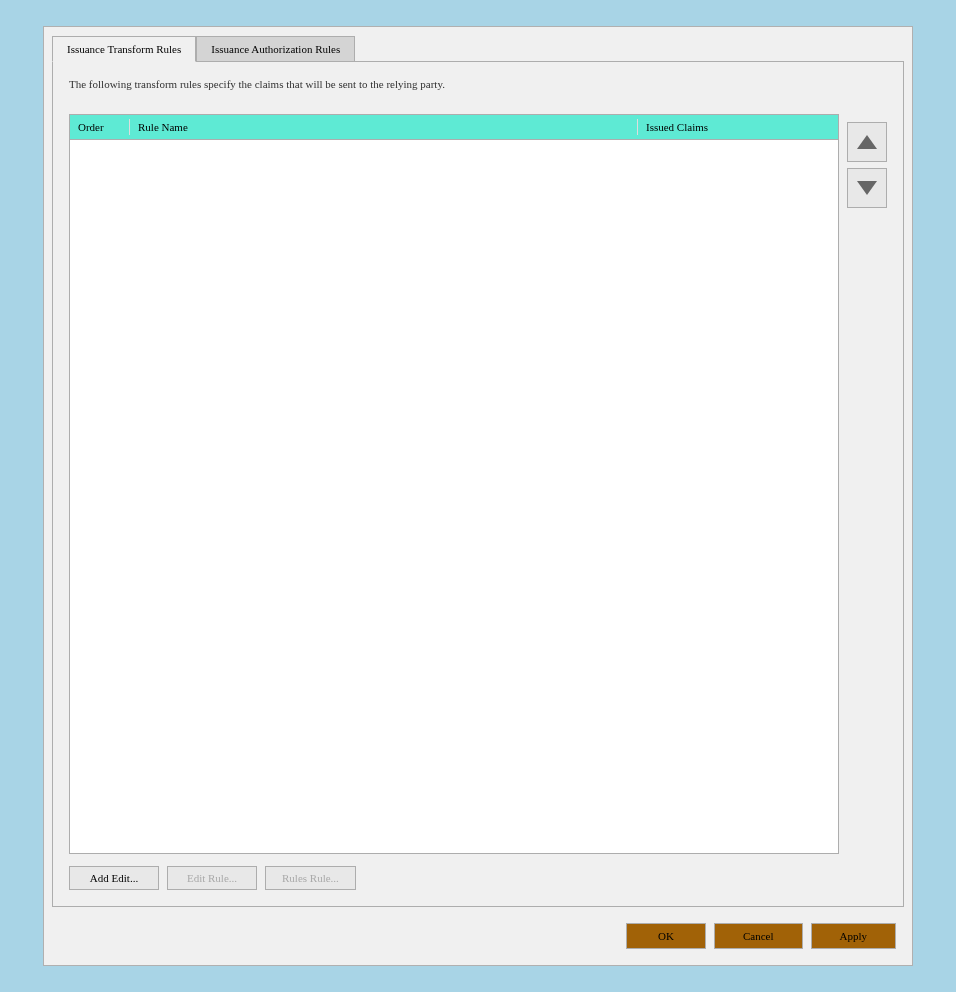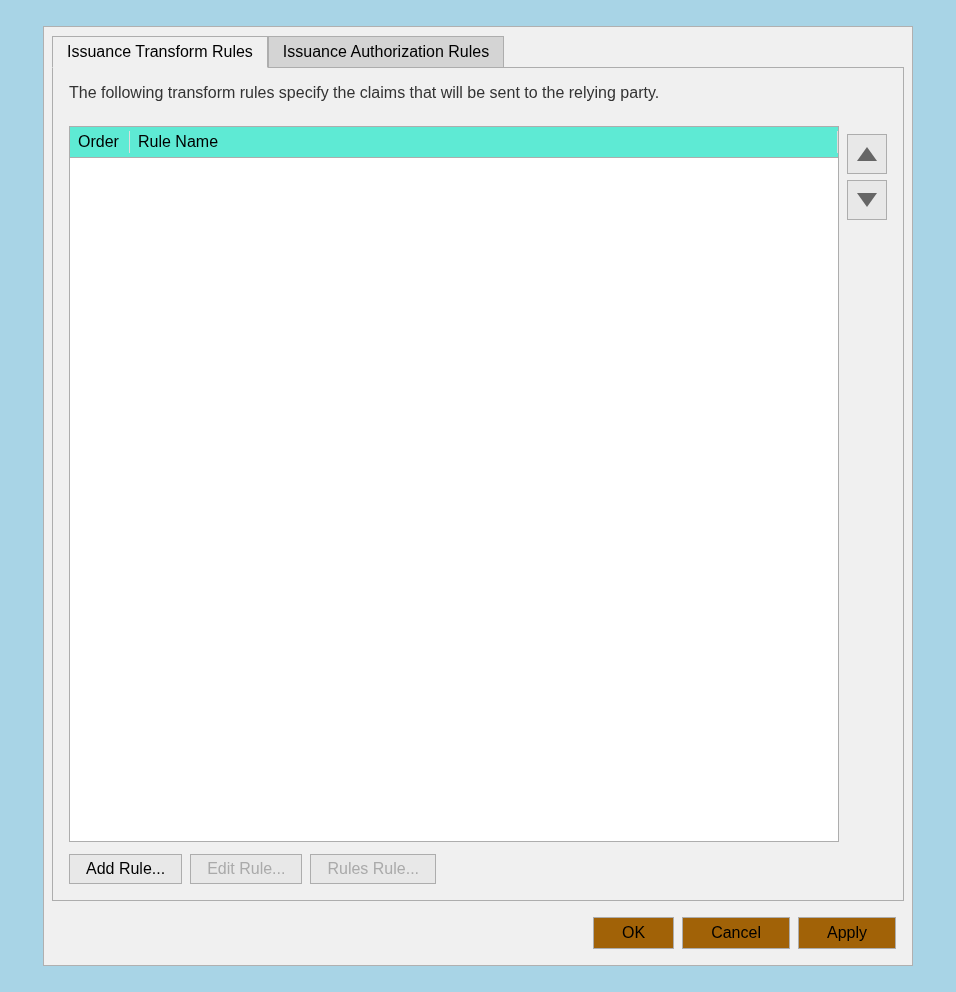--- a/index.html
+++ b/index.html
@@ -1,20 +1,20 @@
 <!DOCTYPE html>
 <html><head>
   <meta charset="utf-8">
   <style>
     * {
       box-sizing: border-box;
       margin: 0;
       padding: 0;
-      font-family: Liberation Sans, sans-serif;
-      font-size: 16px;
+      font-family: Liberation Serif, serif;
+      font-size: 11px;
     }
 
     body {
       width: 956px;
       height: 992px;
       background: #a8d4e6;
       display: flex;
       align-items: center;
       justify-content: center;
     }
@@ -219,37 +219,38 @@
   <div class="tab-panel">
 
     <p class="description">The following transform rules specify the claims that will be sent to the relying party.</p>
 
     <div class="table-container">
 
       <div class="rules-table">
         <div class="table-header">
           <div class="col-order">Order</div>
           <div class="col-rule-name">Rule Name</div>
+          <div class="col-issued-claims">Issued Claims</div>
         </div>
         <div class="table-body"></div>
       </div>
 
       <div class="side-buttons">
         <button class="arrow-btn" title="Move Up">
           <span class="arrow-icon arrow-up"></span>
         </button>
         <button class="arrow-btn" title="Move Down">
           <span class="arrow-icon arrow-down"></span>
         </button>
       </div>
 
     </div>
 
     <div class="action-buttons">
-      <button class="btn">Add Rule...</button>
+      <button class="btn">Add Edit...</button>
       <button class="btn" disabled="">Edit Rule...</button>
       <button class="btn" disabled="">Rules Rule...</button>
     </div>
 
   </div>
 
   <div class="dialog-footer">
     <button class="footer-btn">OK</button>
     <button class="footer-btn">Cancel</button>
     <button class="footer-btn">Apply</button>

